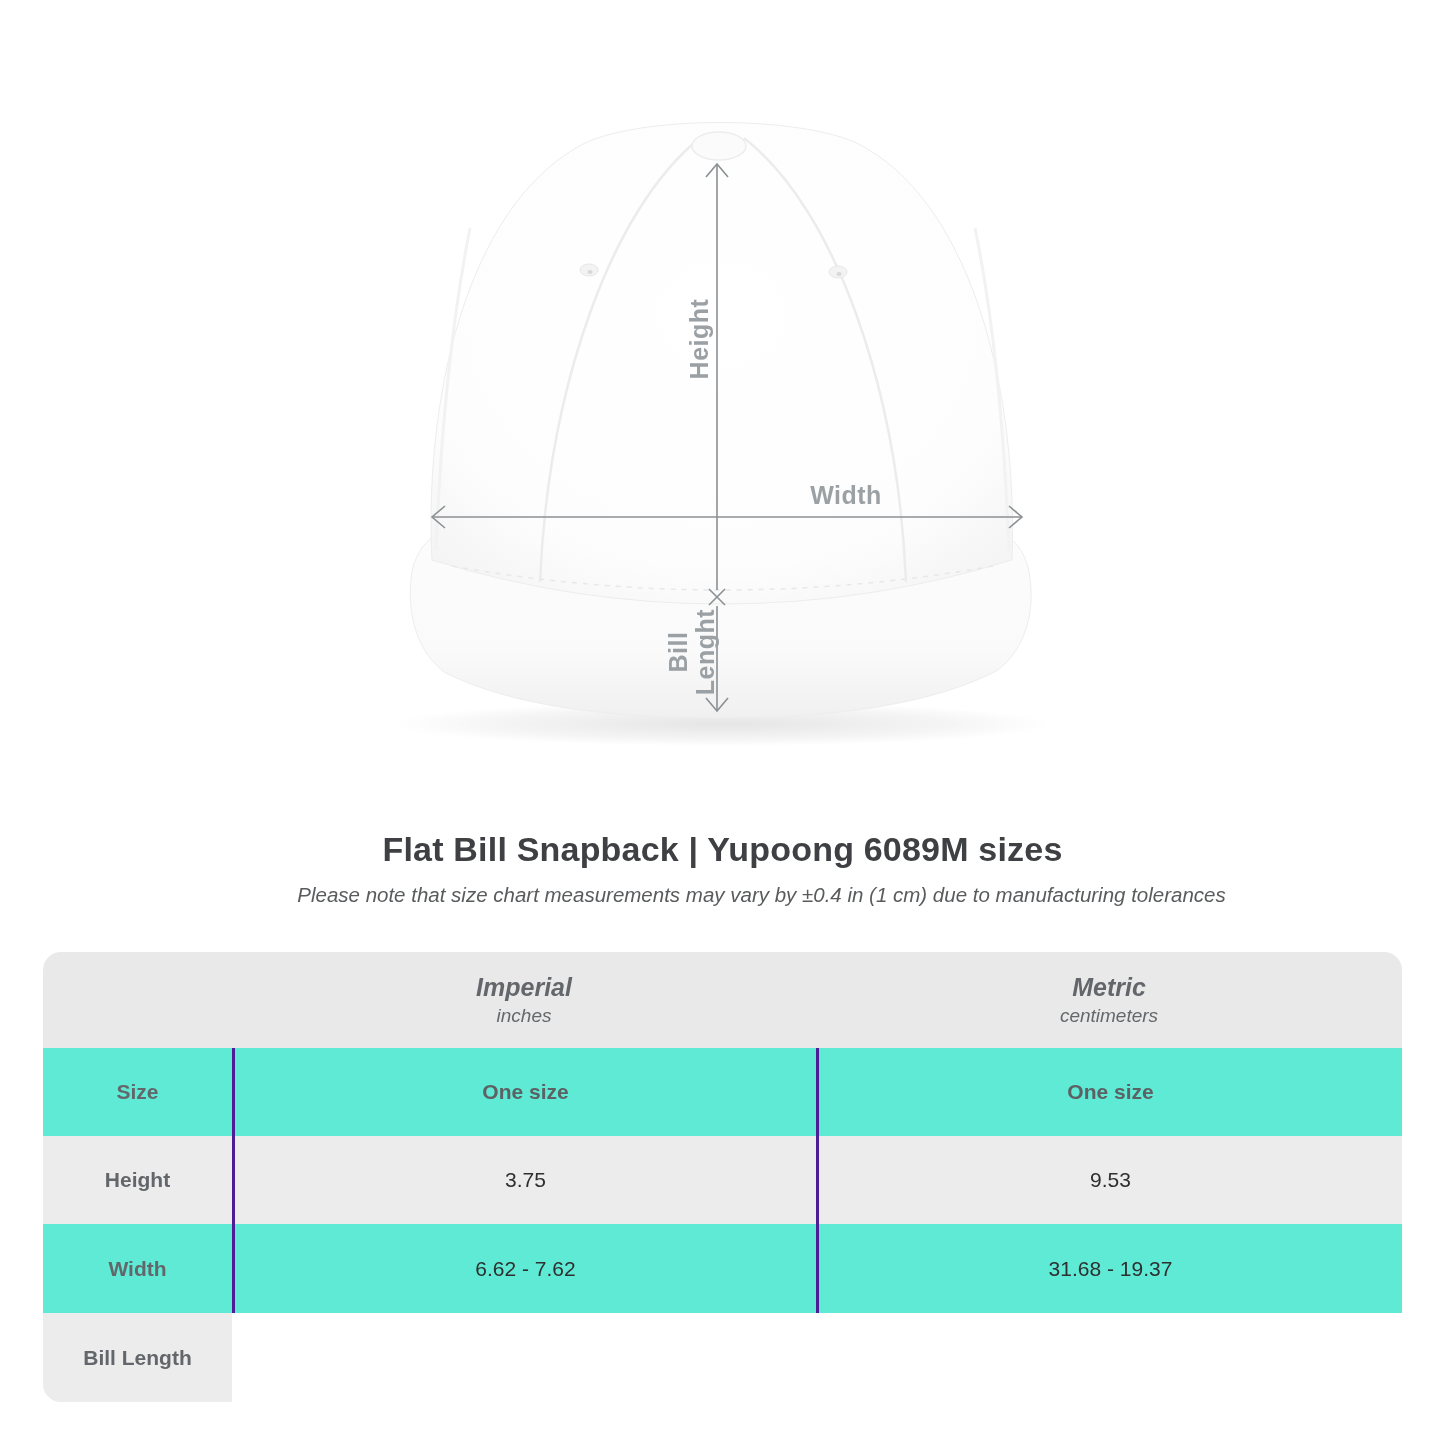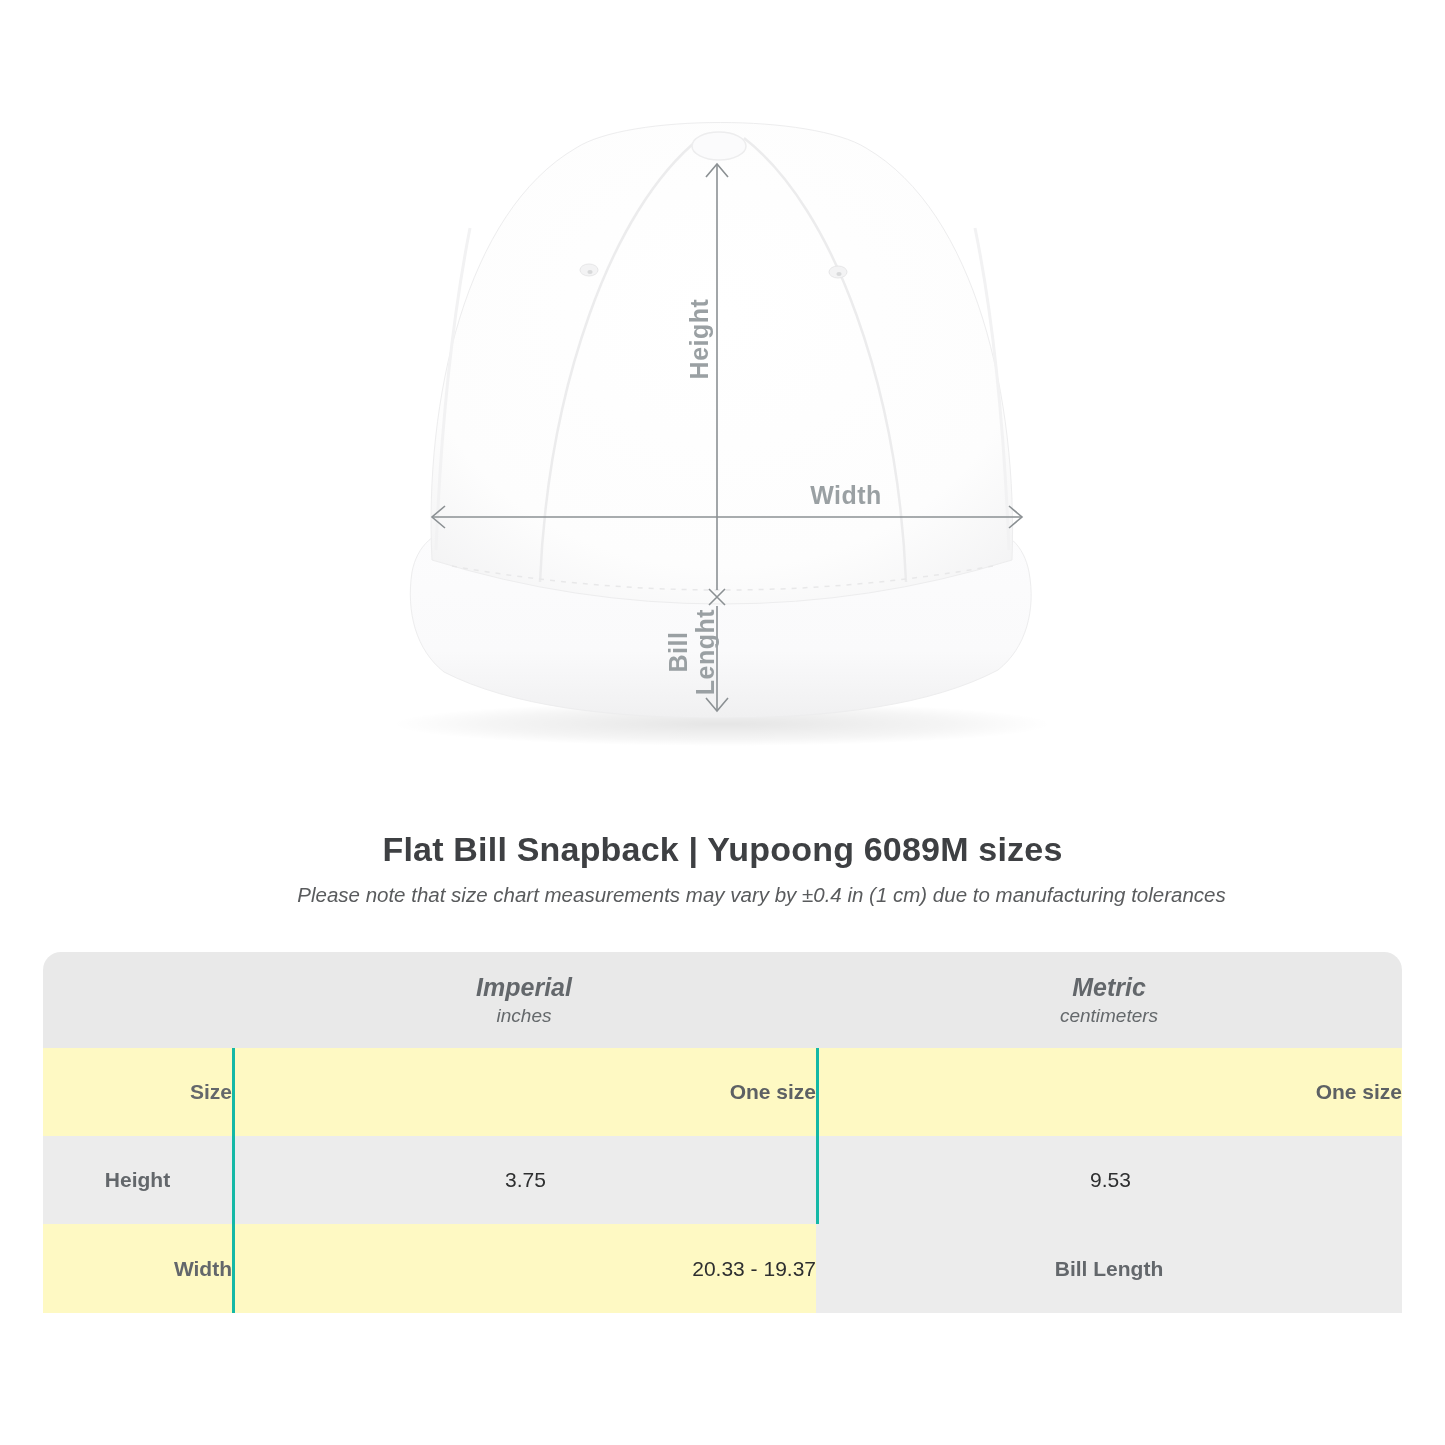--- a/index.html
+++ b/index.html
@@ -39,23 +39,23 @@
     display:grid;
     grid-template-columns:189px 584px 586px;
     grid-template-rows:96px 88px 88px 89px 89px;
   }
   .cell{
     display:flex;flex-direction:column;
     align-items:center;justify-content:center;
     text-align:center;
   }
   .hdr{background:#e9e9e9;}
-  .row-a{background:#fef9c3;align-items:flex-end;}
+  .row-a{background:#5eead4;}
   .row-b{background:#ececec;}
-  .vline{border-left:3px solid #14b8a6;}
+  .vline{border-left:3px solid #4c1d95;}
   .col-head-main{font-size:25px;font-weight:bold;font-style:italic;color:#63676b;line-height:1.15;}
   .col-head-sub{font-size:19px;font-style:italic;color:#64686b;margin-top:3px;}
   .row-label{font-size:21px;font-weight:bold;color:#63676b;}
   .val-size{font-size:21px;font-weight:bold;color:#5d6164;}
   .val-num{font-size:21px;color:#2e2f30;}
 </style>
 </head>
 <body>
 
 <div class="page">
@@ -170,21 +170,24 @@
       <span class="val-num">3.75</span>
     </div>
     <div class="cell row-b vline">
       <span class="val-num">9.53</span>
     </div>
 
     <div class="cell row-a">
       <span class="row-label">Width</span>
     </div>
     <div class="cell row-a vline">
-      <span class="val-num">20.33 - 19.37</span>
+      <span class="val-num">6.62 - 7.62</span>
+    </div>
+    <div class="cell row-a vline">
+      <span class="val-num">31.68 - 19.37</span>
     </div>
 
     <div class="cell row-b">
       <span class="row-label">Bill Length</span>
     </div>
   </div>
 
 </div>
 
 </body></html>

